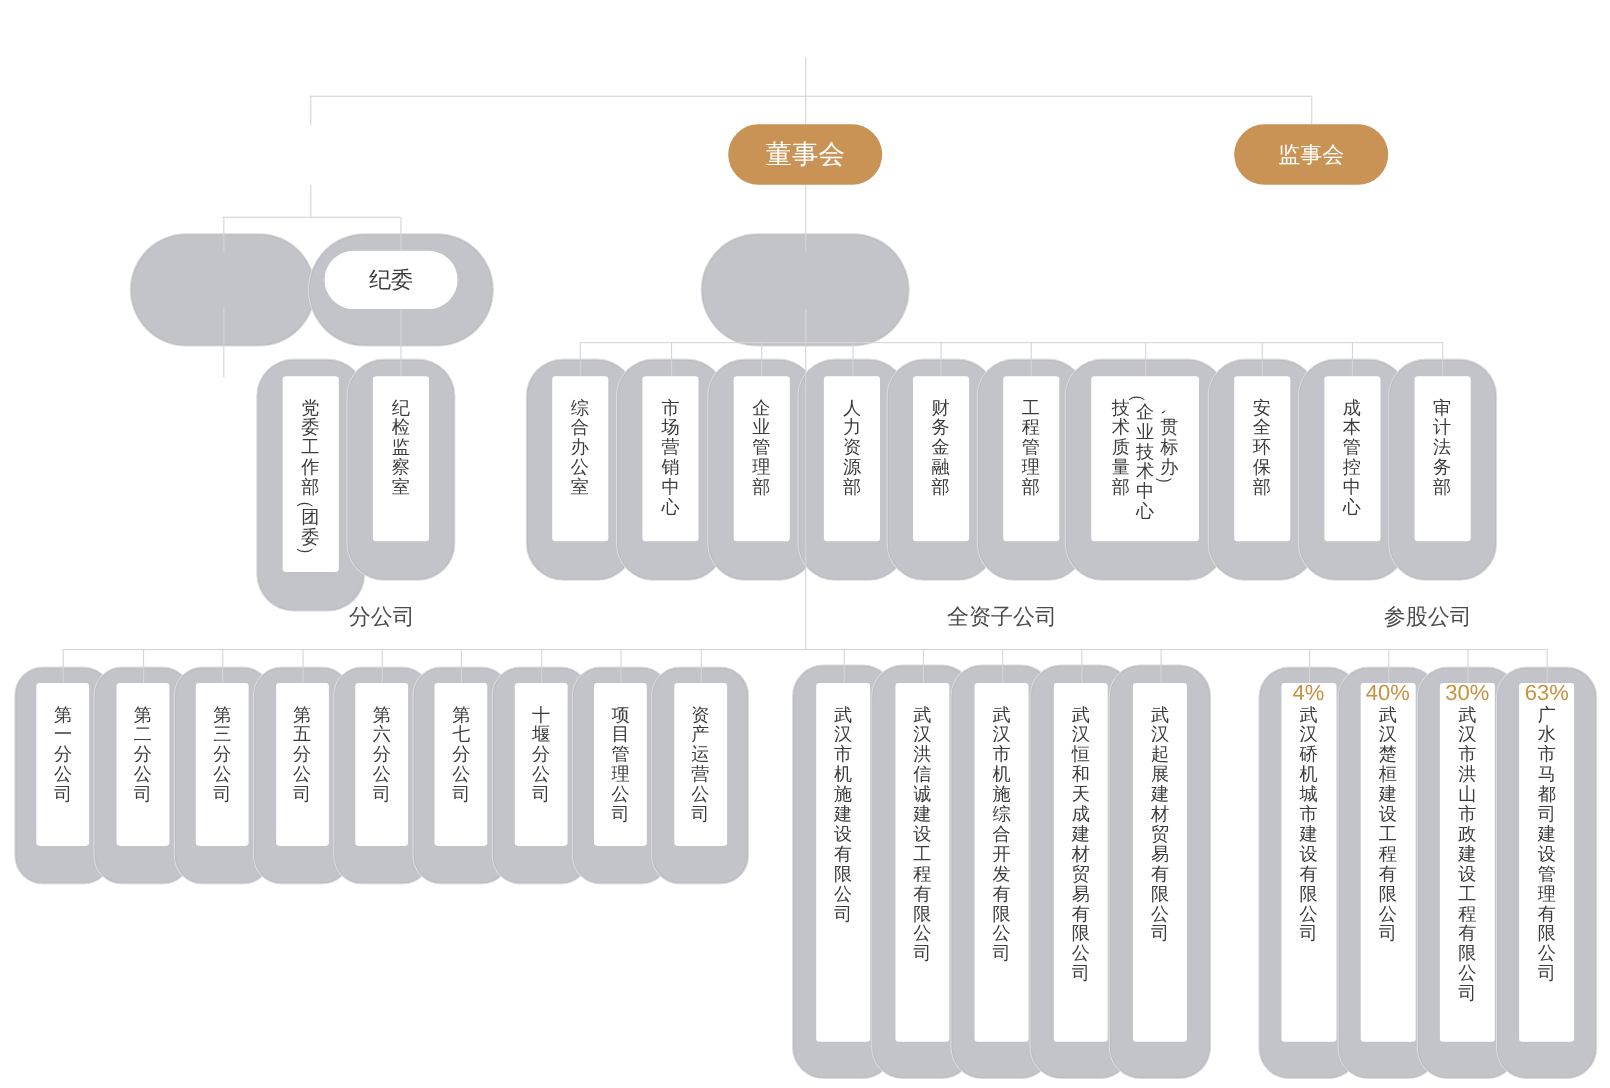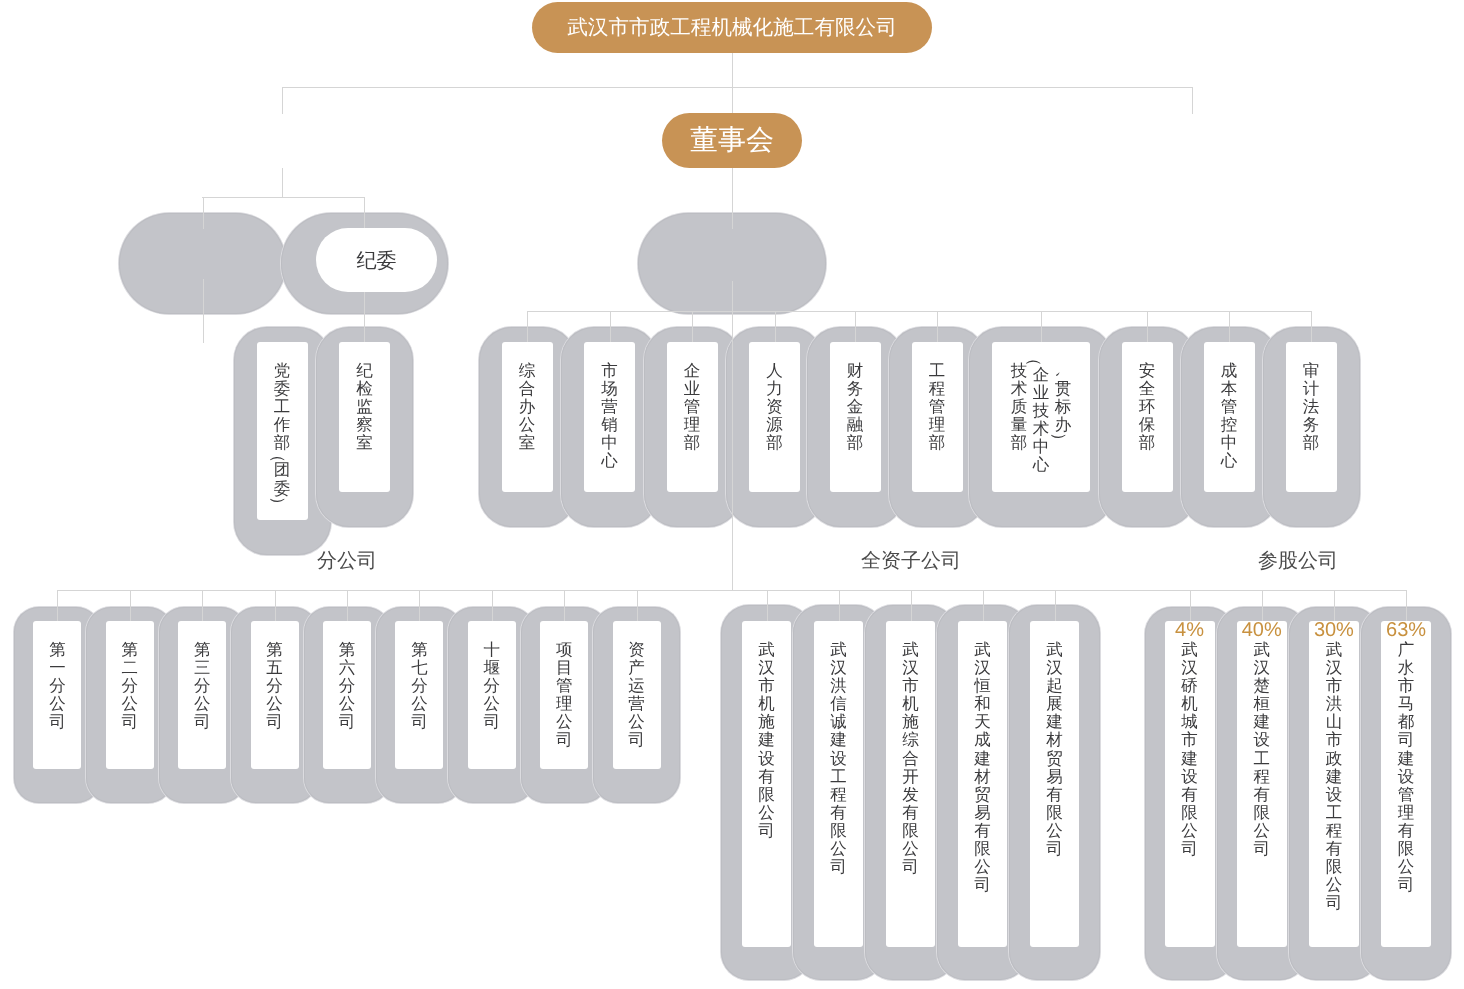--- a/index.html
+++ b/index.html
@@ -50,43 +50,43 @@
       color:#3b3b3d;white-space:nowrap;}
 
   
   .cap{position:absolute;z-index:4;font-size:20px;line-height:20px;color:#4b4b4b;
        text-align:center;white-space:nowrap;}
 </style>
 </head>
 <body>
 
 <div id="chart">
-    <div class="pill" style="left:532px;top:2px;width:400px;height:51px;font-size:20.6px;">
-      <span>武汉市市政工程机械化施工有限公司</span>
-    </div>
     <div class="ln" style="left:732px;top:52px;width:1px;height:36px;"></div>
     <div class="ln" style="left:282px;top:87px;width:910px;height:1px;"></div>
     <div class="ln" style="left:282px;top:87px;width:1px;height:27px;"></div>
     <div class="ln" style="left:732px;top:87px;width:1px;height:27px;"></div>
-    <div class="pill" style="left:662px;top:113px;width:140px;height:55px;font-size:28px;text-align:center;">
+    <div class="pill" style="left:662px;top:113px;width:140px;height:55px;font-size:24px;text-align:center;">
       <span>董事会</span>
     </div>
     <div class="ln" style="left:1192px;top:87px;width:1px;height:27px;"></div>
+    <div class="pill" style="left:1122px;top:113px;width:140px;height:55px;font-size:20px;">
+      <span>监事会</span>
+    </div>
     <div class="ln" style="left:282px;top:168px;width:1px;height:30px;"></div>
     <div class="ln" style="left:202px;top:197px;width:162px;height:1px;"></div>
     <div class="ln" style="left:202.5px;top:197px;width:1px;height:32px;"></div>
     <div class="ln" style="left:364px;top:197px;width:1px;height:32px;"></div>
     <div class="ln" style="left:732px;top:168px;width:1px;height:61px;"></div>
     <div class="halo" style="left:110px;top:204px;width:185px;height:115px;"></div>
     <div class="halo" style="left:271.5px;top:204px;width:185px;height:115px;"></div>
     <div class="halo" style="left:629px;top:204px;width:206px;height:115px;"></div>
     <div class="glow oval" style="left:119px;top:213px;width:167px;height:101px;border-radius:999px;"></div>
     <div class="glow oval" style="left:280.5px;top:213px;width:167px;height:101px;border-radius:999px;"></div>
     <div class="glow oval" style="left:638px;top:213px;width:188px;height:101px;border-radius:999px;"></div>
-    <div class="card pillcard" style="left:316px;top:228px;width:121px;height:64px;">
+    <div class="card pillcard" style="left:295px;top:228px;width:121px;height:53px;">
       <div class="ht">纪委</div>
     </div>
     <div class="ln" style="left:202.5px;top:279px;width:1px;height:64px;"></div>
     <div class="ln" style="left:364px;top:280px;width:1px;height:63px;"></div>
     <div class="halo" style="left:224.5px;top:318px;width:115px;height:242px;"></div>
     <div class="halo" style="left:307px;top:318px;width:115px;height:214px;"></div>
     <div class="glow" style="left:233.5px;top:327px;width:97px;height:228px;border-radius:33px;"></div>
     <div class="glow" style="left:316px;top:327px;width:97px;height:200px;border-radius:33px;"></div>
     <div class="card" style="left:256.5px;top:342px;width:51px;height:178px;">
       <div class="vt">

